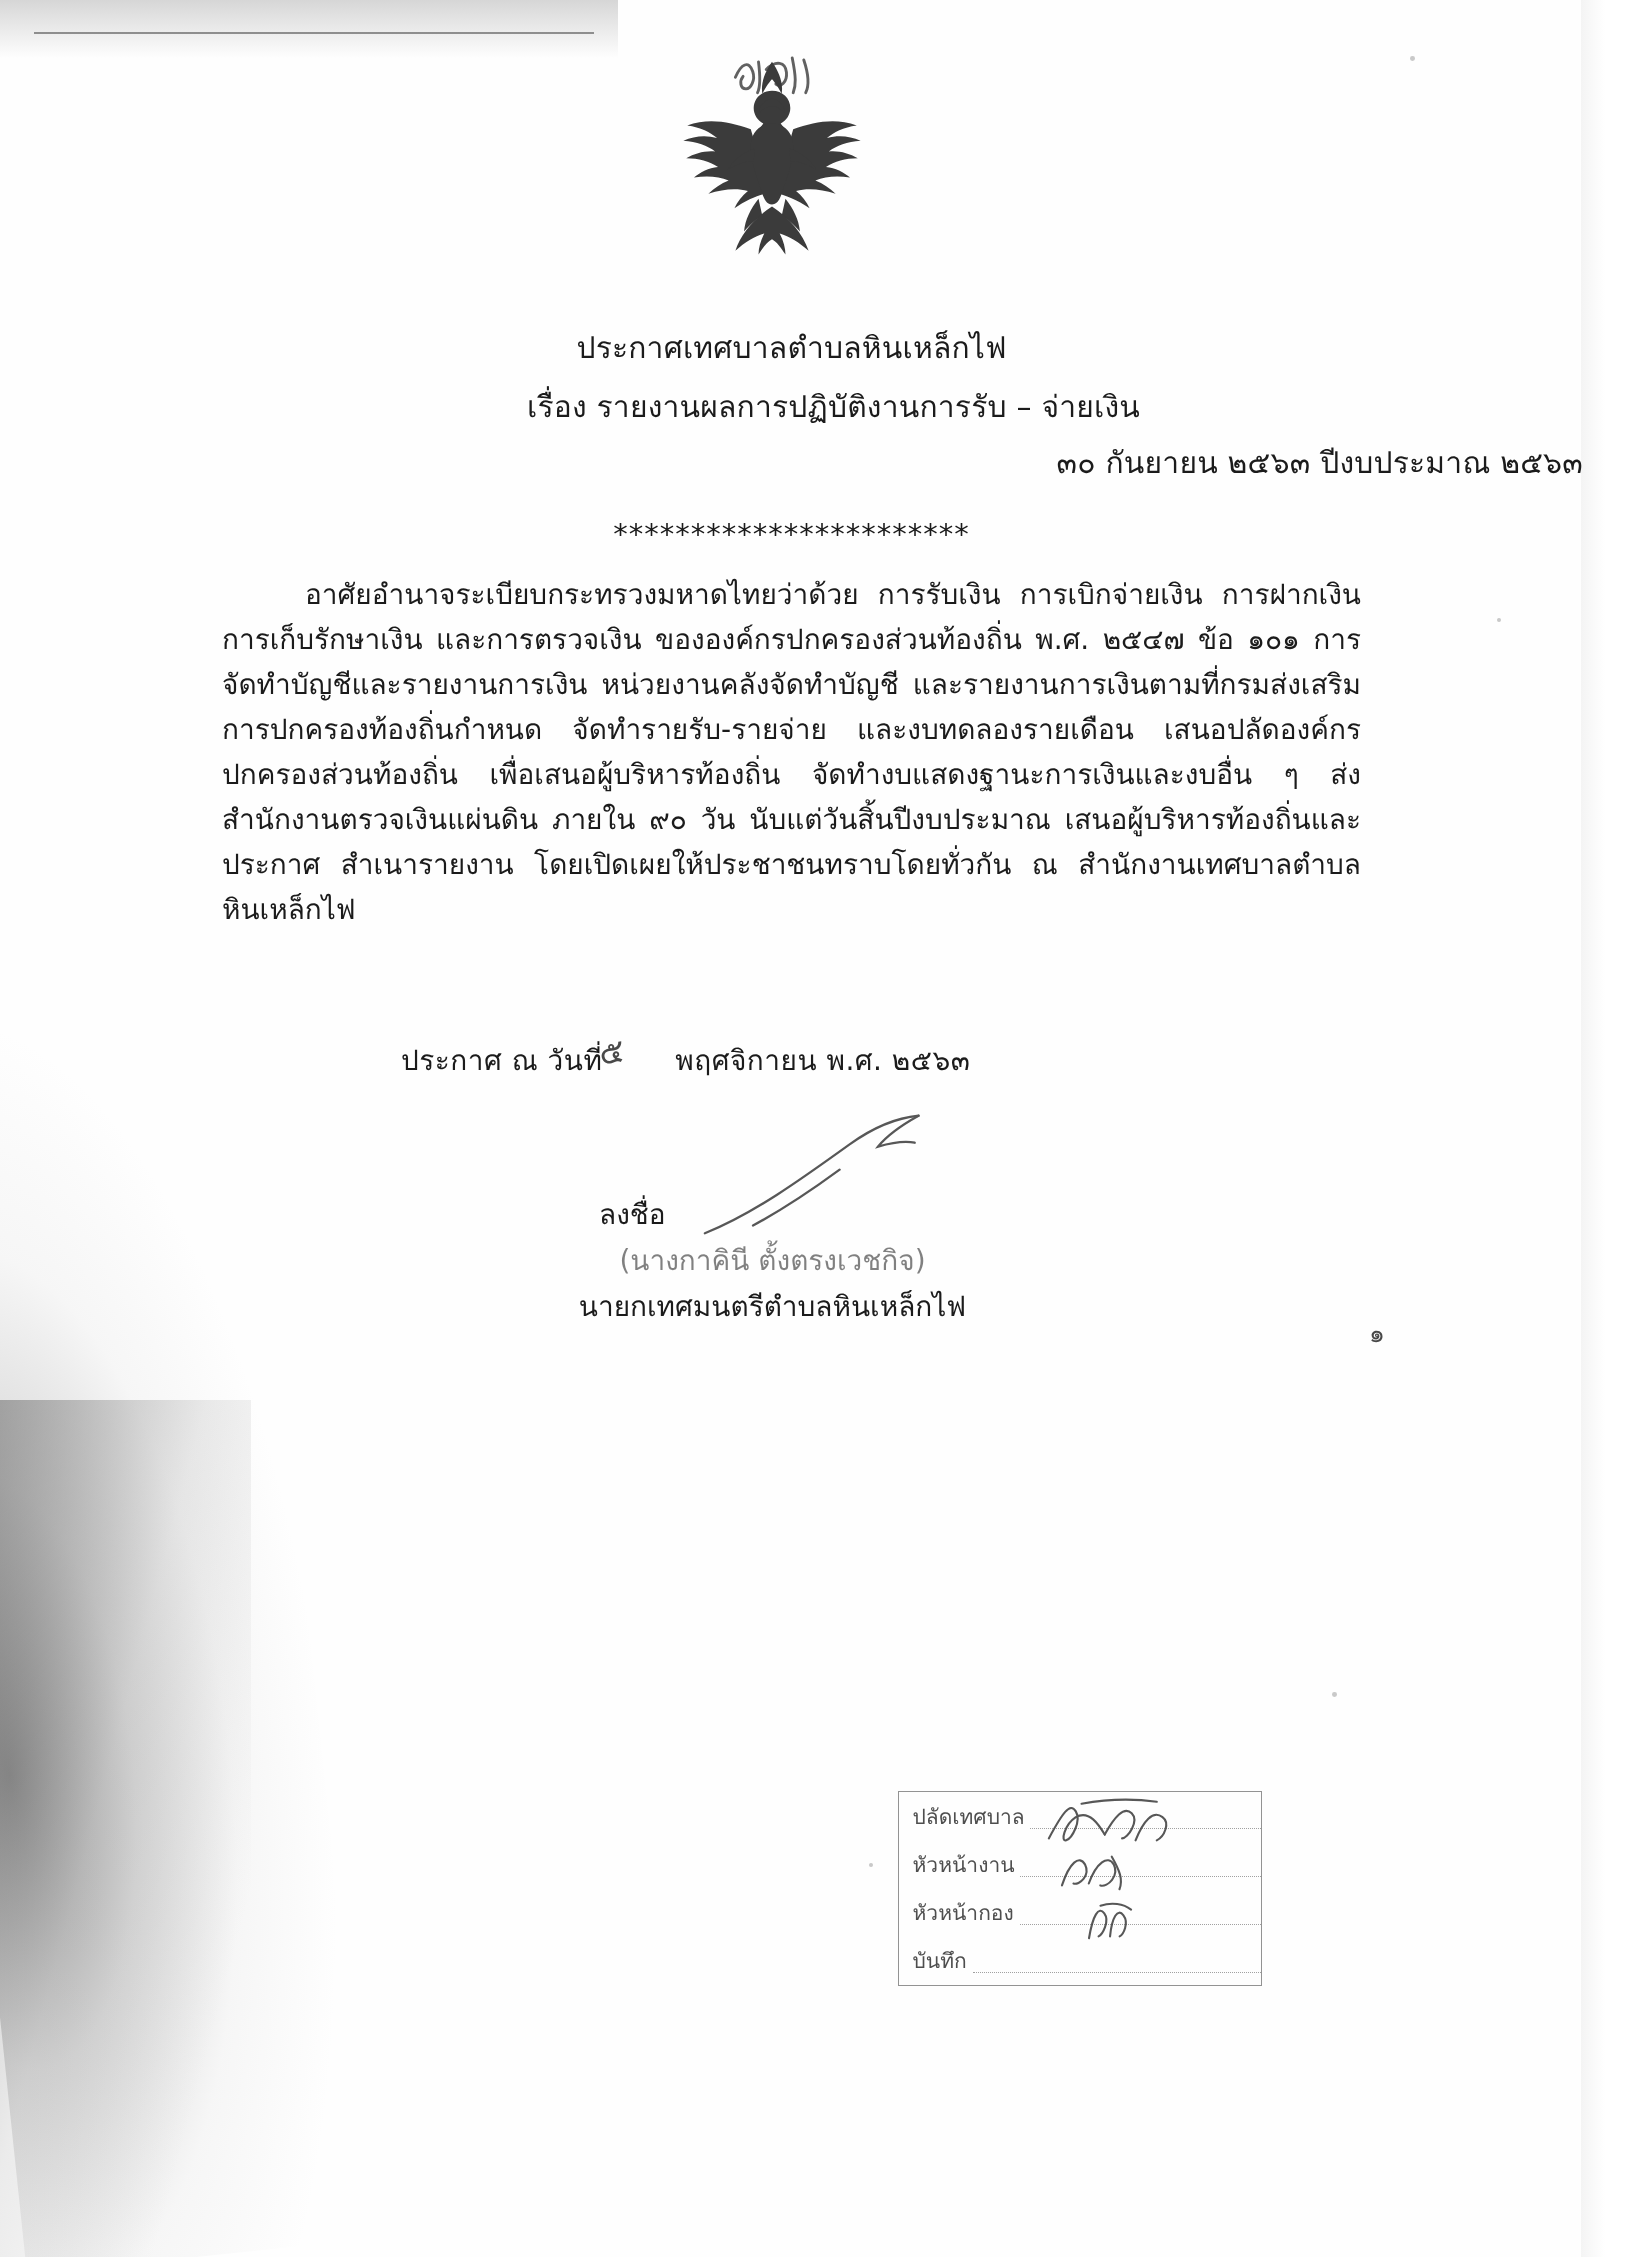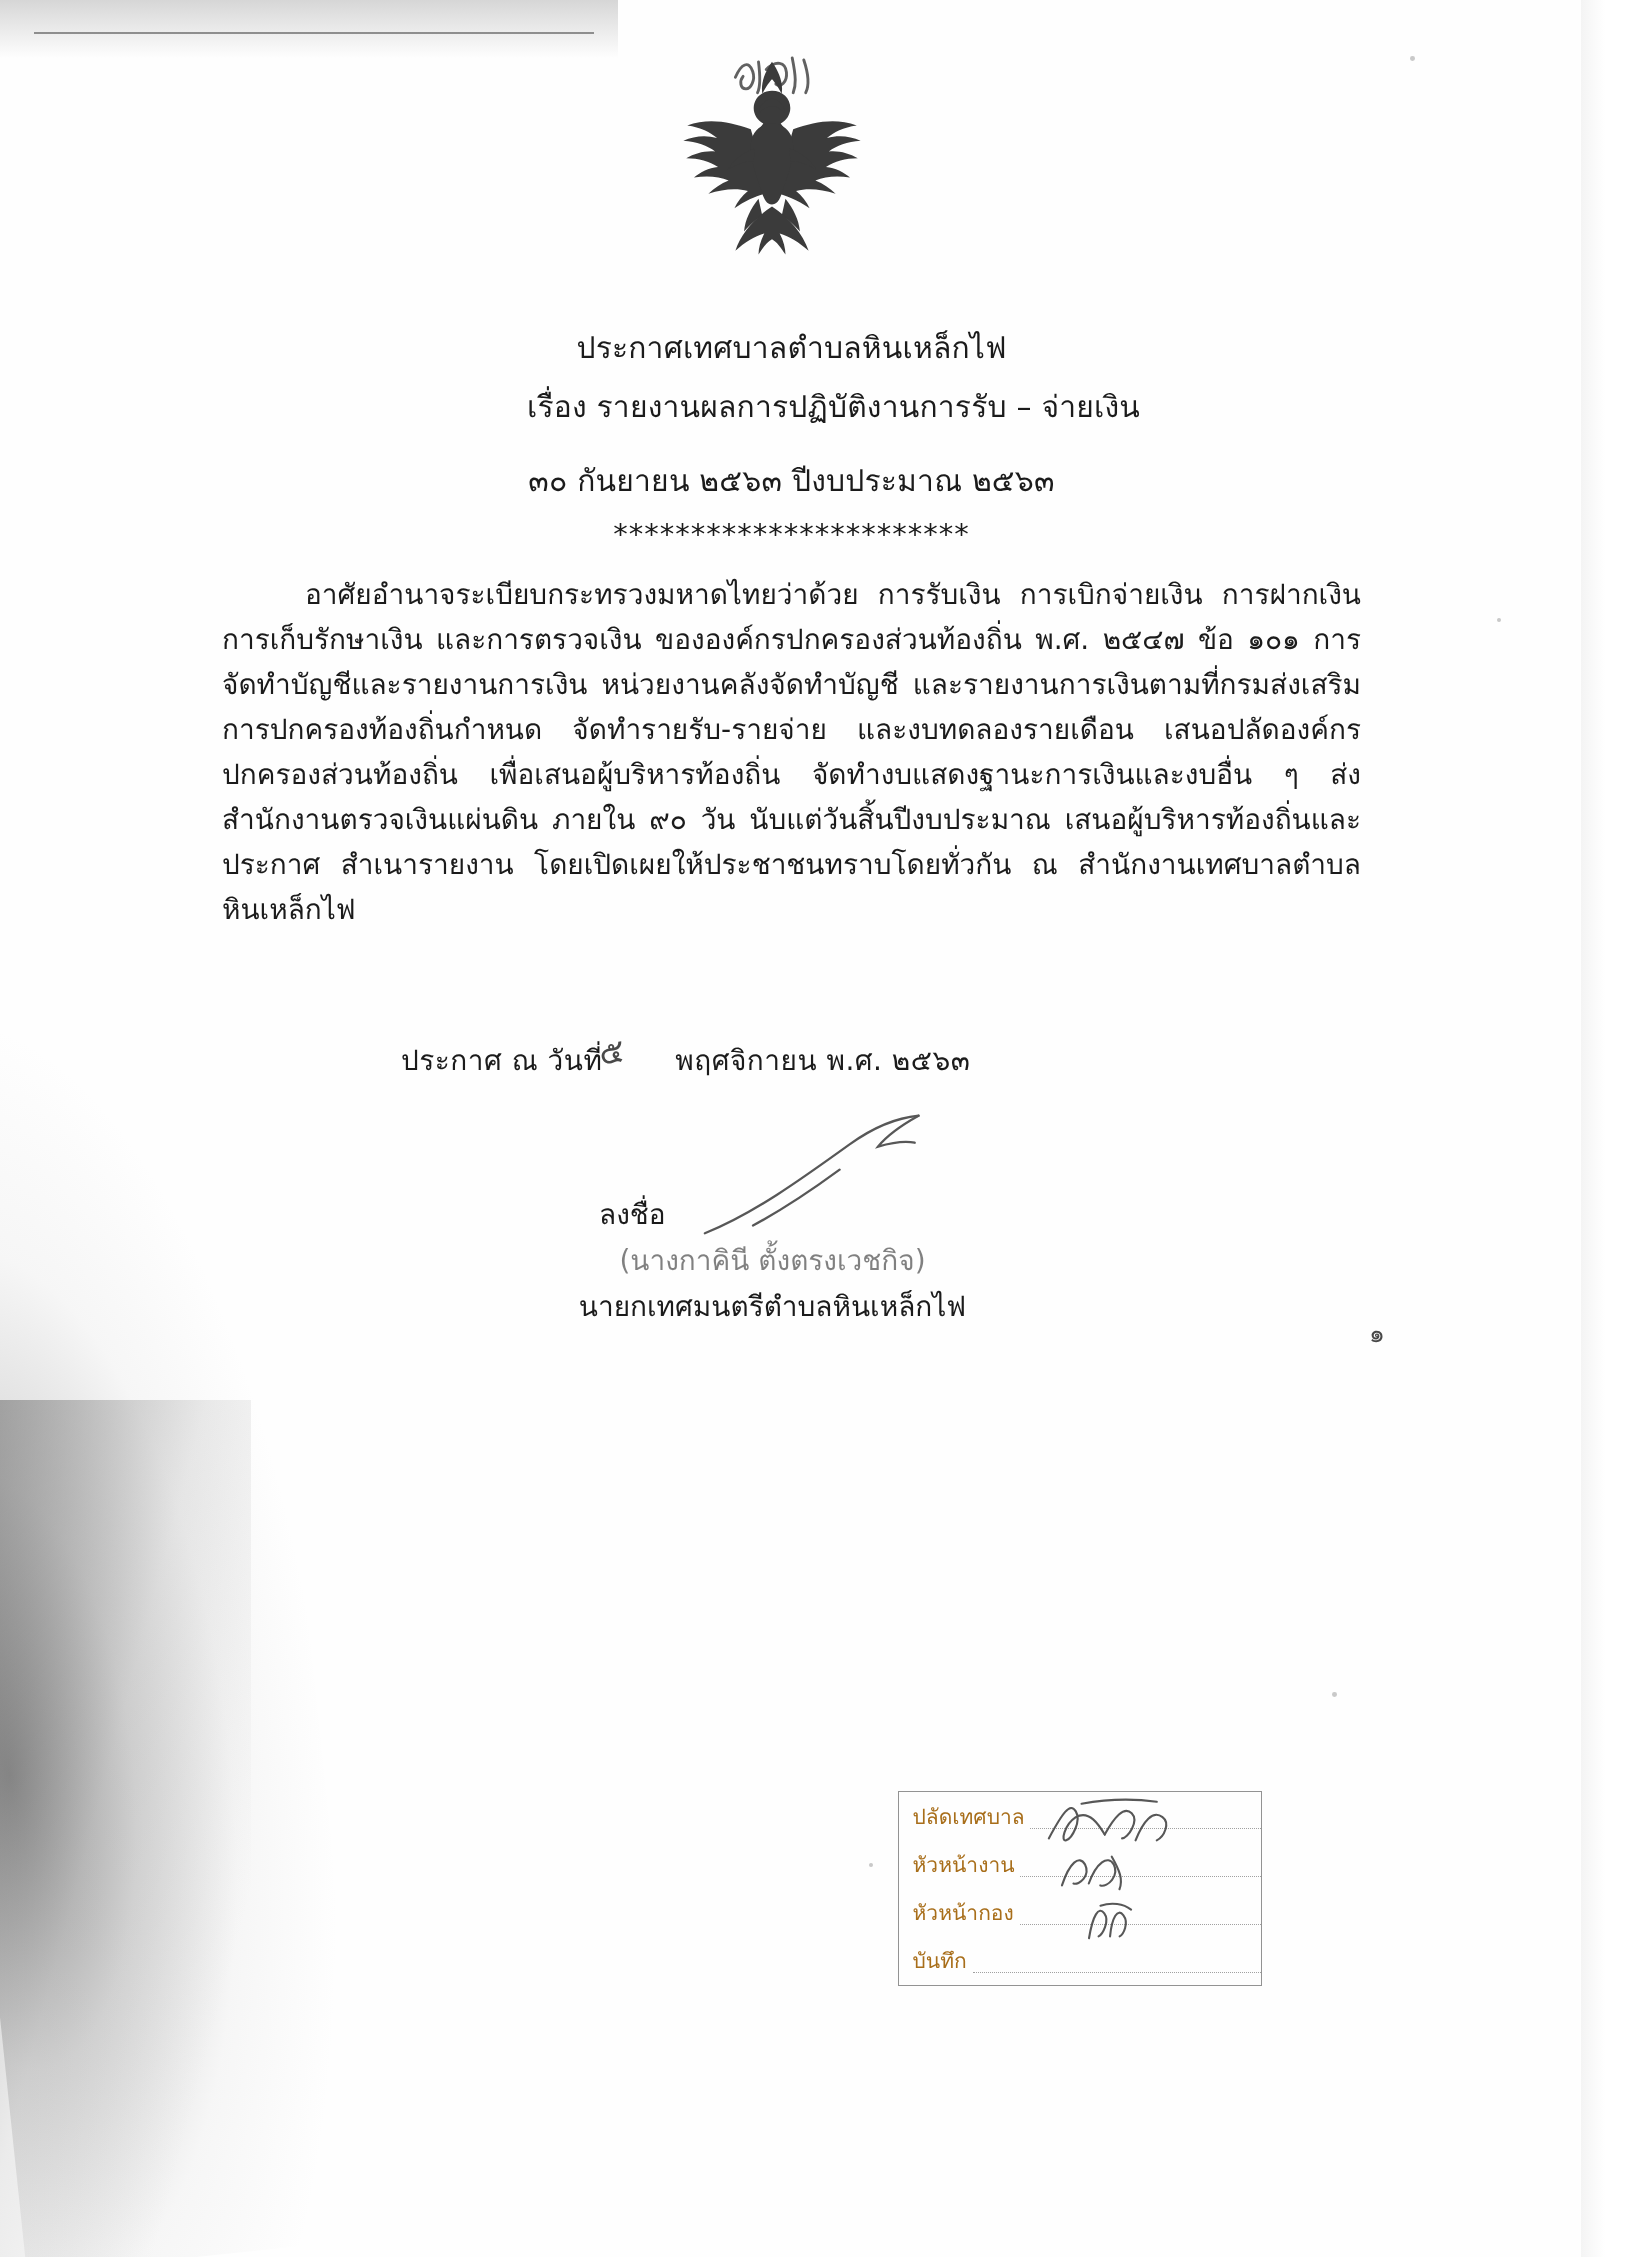--- a/index.html
+++ b/index.html
@@ -98,21 +98,21 @@
   .center { text-align: center; }
   .h-line {
     position: absolute;
     width: 1583px;
     font-size: 30px;
     letter-spacing: 0.2px;
     font-family: "DejaVu Sans", sans-serif;
   }
   #title-main { top: 324px; }
   #title-sub  { top: 383px; padding-left: 42px; }
-  #title-date { top: 457px; }
+  #title-date { top: 439px; text-align: right; }
   #stars      { top: 517px; font-size: 29px; letter-spacing: 1px; }
 
   
   .para {
     position: absolute;
     left: 222px;
     width: 1139px;
     font-size: 28px;
     line-height: 45px;
     text-align: justify;
@@ -191,21 +191,21 @@
     width: 362px;
     height: 193px;
     border: 1.5px solid #8a8a8a;
     opacity: .92;
   }
   .stamp-row {
     position: relative;
     height: 48px;
     padding-left: 13.5px;
     font-size: 21px;
-    color: #a16207;
+    color: #404040;
     display: flex;
     align-items: center;
   }
   .stamp-row .dots {
     flex: 1;
     margin-left: 5.8px;
     border-bottom: 1.4px dotted #9a9a9a;
     height: 25px;
   }
   .stamp-scribble {

